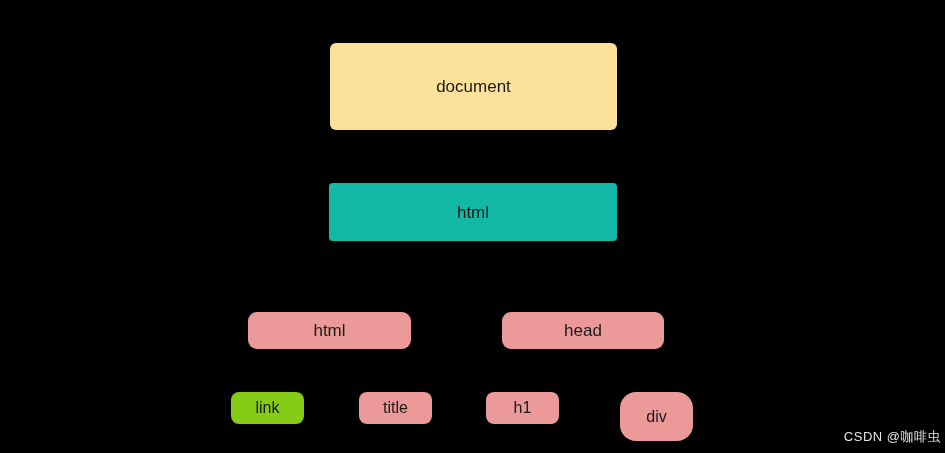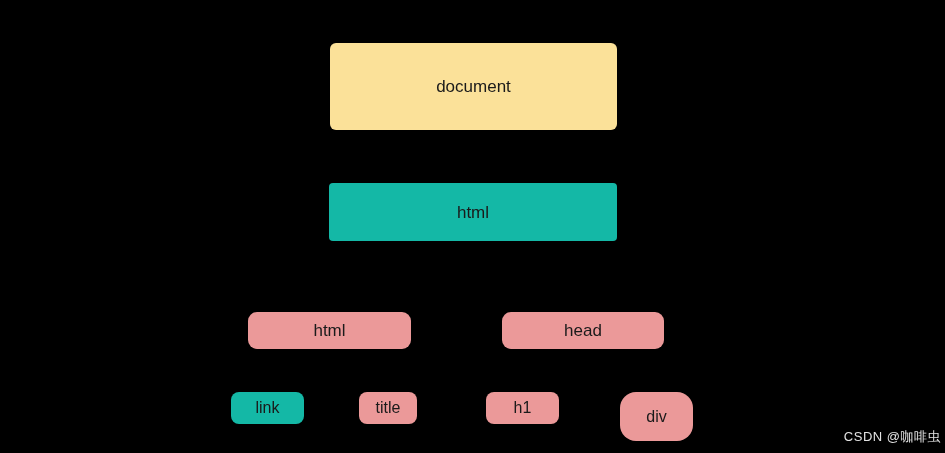--- a/index.html
+++ b/index.html
@@ -42,19 +42,19 @@
   }
 </style>
 </head>
 <body>
 
 <div id="diagram">
     <div class="node" style="left: 330px; top: 43px; width: 287px; height: 87px; border-radius: 6px; background: rgb(251, 225, 153); color: rgb(26, 26, 26);">document</div>
     <div class="node" style="left: 329px; top: 183px; width: 288px; height: 58px; border-radius: 4px; background: #14b8a6; color: rgb(26, 26, 26);">html</div>
     <div class="node" style="left: 248px; top: 312px; width: 163px; height: 37px; border-radius: 9px; background: rgb(235, 153, 153); color: rgb(26, 26, 26);">html</div>
     <div class="node" style="left: 502px; top: 312px; width: 162px; height: 37px; border-radius: 9px; background: rgb(235, 153, 153); color: rgb(26, 26, 26);">head</div>
-    <div class="node small" style="left: 231px; top: 392px; width: 73px; height: 32px; border-radius: 8px; background: #14b8a6; color: rgb(26, 26, 26);">link</div>
-    <div class="node small" style="left: 359px; top: 392px; width: 58px; height: 32px; border-radius: 8px; background: rgb(235, 153, 153); color: rgb(26, 26, 26);">title</div>
+    <div class="node small" style="left: 231px; top: 392px; width: 73px; height: 32px; border-radius: 8px; background: #84cc16; color: rgb(26, 26, 26);">link</div>
+    <div class="node small" style="left: 359px; top: 392px; width: 73px; height: 32px; border-radius: 8px; background: rgb(235, 153, 153); color: rgb(26, 26, 26);">title</div>
     <div class="node small" style="left: 486px; top: 392px; width: 73px; height: 32px; border-radius: 8px; background: rgb(235, 153, 153); color: rgb(26, 26, 26);">h1</div>
     <div class="node small" style="left: 620px; top: 392px; width: 73px; height: 49px; border-radius: 16px; background: rgb(235, 153, 153); color: rgb(26, 26, 26);">div</div>
   </div>
 
 <div id="watermark" style="color: rgb(227, 227, 227);">CSDN @咖啡虫</div>
 
 </body></html>

